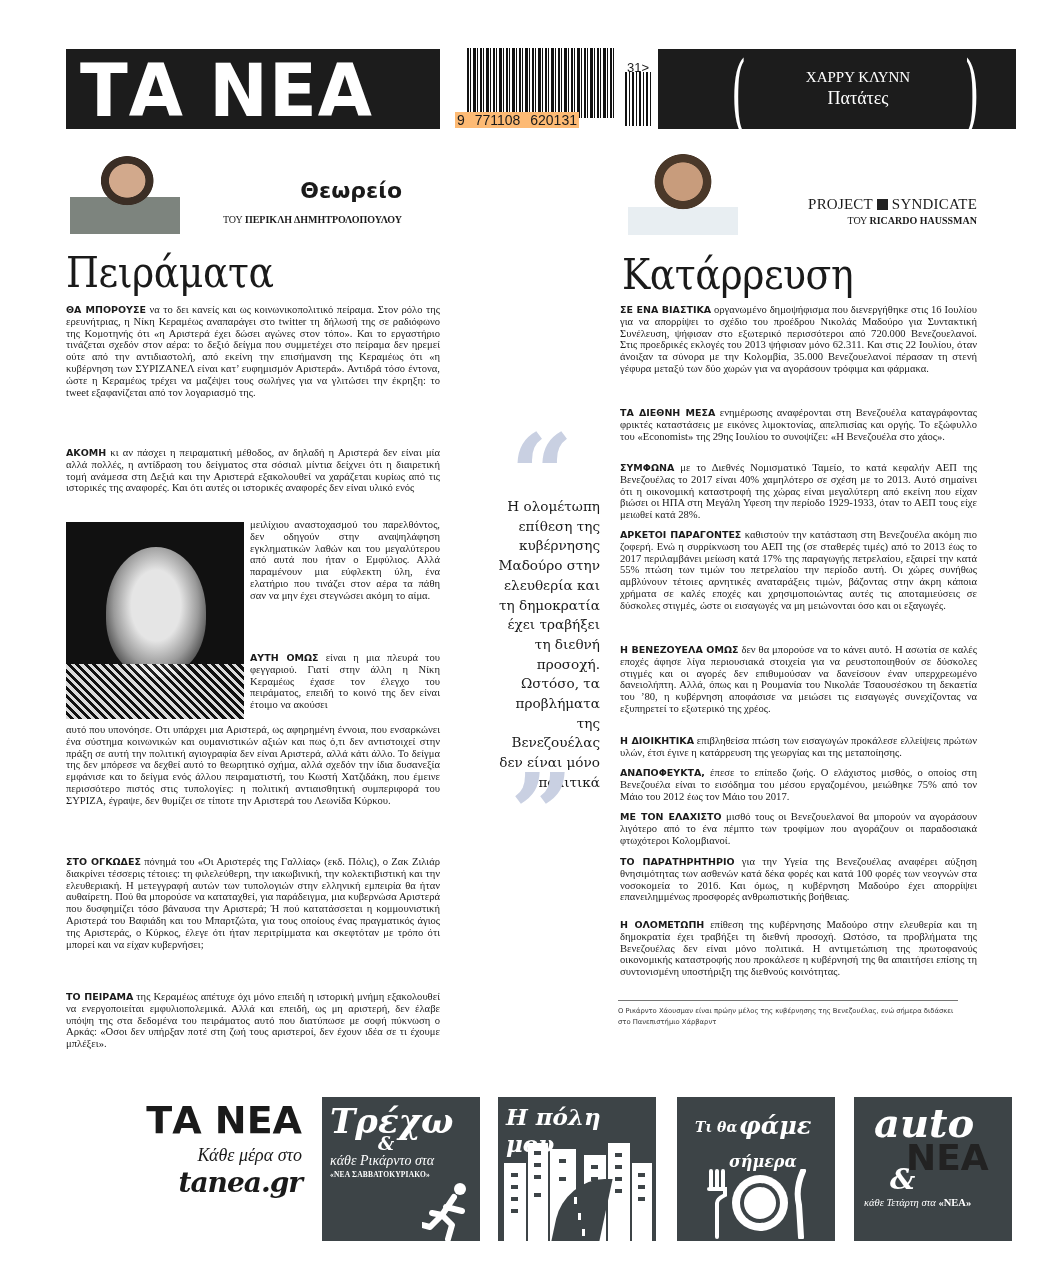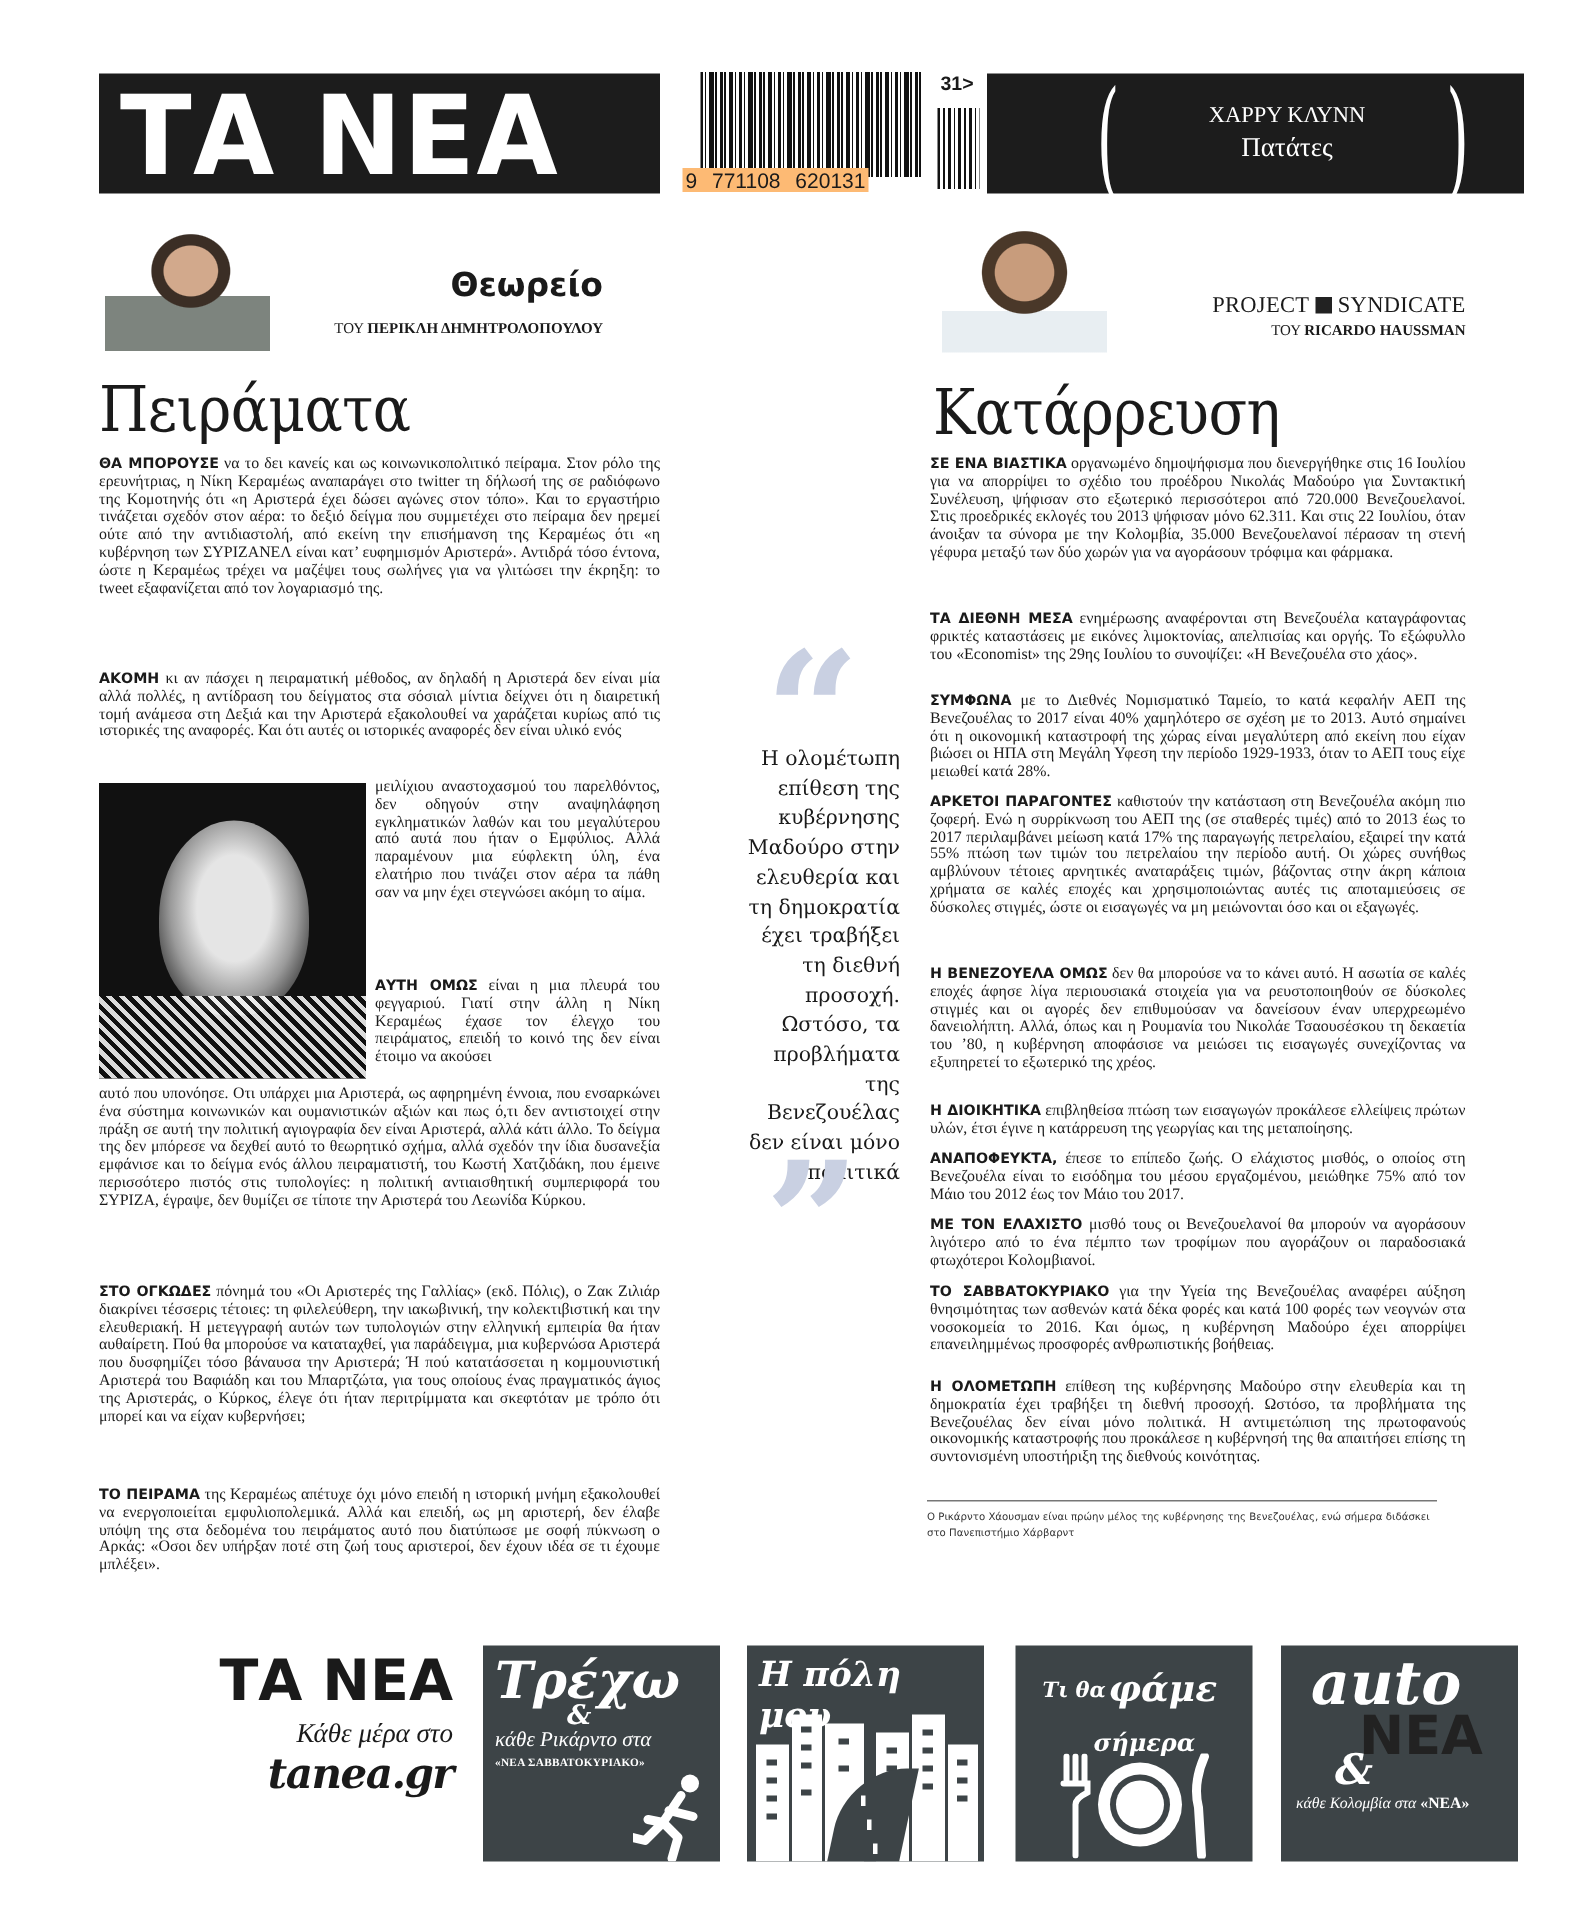--- a/index.html
+++ b/index.html
@@ -11,21 +11,21 @@
   .mast-logo { position: absolute; left: 14px; top: 0; height: 80px; line-height: 84px;
                font-family: "DejaVu Sans", sans-serif; font-weight: bold; font-size: 70px;
                color: #ffffff; letter-spacing: 1px; transform: scaleY(1.05); }
   .barcode { position: absolute; left: 455px; top: 48px; width: 200px; height: 84px; }
   .barcode-bars { position: absolute; left: 12px; top: 0; width: 148px; height: 70px;
       background: repeating-linear-gradient(90deg,#111 0 2px,#fff 2px 3px,#111 3px 4px,#fff 4px 6px,#111 6px 9px,#fff 9px 10px,#111 10px 11px,#fff 11px 13px); }
   .barcode-addon { position: absolute; left: 170px; top: 24px; width: 28px; height: 54px;
       background: repeating-linear-gradient(90deg,#111 0 2px,#fff 2px 4px,#111 4px 5px,#fff 5px 7px); }
   .barcode-digits { position: absolute; left: 0; top: 64px; font-family: "Liberation Sans", sans-serif;
       font-size: 14px; background: #fdba74; padding: 0 2px; word-spacing: 6px; }
-  .barcode-addon-num { position: absolute; left: 172px; top: 0; font-family: "Liberation Sans", sans-serif; font-size: 13px; font-weight: bold; }
+  .barcode-addon-num { position: absolute; left: 172px; top: 12px; font-family: "Liberation Sans", sans-serif; font-size: 13px; }
   .mast-right { position: absolute; left: 658px; top: 49px; width: 358px; height: 80px; background: #1c1c1c; }
   .paren { position: absolute; top: -6px; font-size: 86px; color: #fff; font-family: "DejaVu Serif", serif; font-weight: 100; transform: scaleX(0.45); }
   .paren.l { left: 64px; } .paren.r { left: 297px; }
   .mast-promo { position: absolute; left: 100px; width: 200px; text-align: center; color: #fff; font-family: "Liberation Serif", serif; }
   .mast-promo .t1 { top: 20px; position: absolute; width: 100%; font-size: 15px; }
   .mast-promo .t2 { top: 39px; position: absolute; width: 100%; font-size: 18px; text-align: center; }
 
   
   .portrait { position: absolute; background: radial-gradient(ellipse at 50% 40%, #c9b7a4 0 28%, #5a4a3c 30% 45%, #9aa29e 46% 100%); }
   .portrait.p1 { left: 70px; top: 142px; width: 110px; height: 92px;
@@ -184,21 +184,21 @@
 <div class="para right-col" style="top:735px;">
   <span class="lead">Η ΔΙΟΙΚΗΤΙΚΑ</span><span> επιβληθείσα πτώση των εισαγωγών προκάλεσε ελλείψεις πρώτων υλών, έτσι έγινε η κατάρρευση της γεωργίας και της μεταποίησης.</span>
 </div>
 <div class="para right-col" style="top:767px;">
   <span class="lead">ΑΝΑΠΟΦΕΥΚΤΑ,</span><span> έπεσε το επίπεδο ζωής. Ο ελάχιστος μισθός, ο οποίος στη Βενεζουέλα είναι το εισόδημα του μέσου εργαζομένου, μειώθηκε 75% από τον Μάιο του 2012 έως τον Μάιο του 2017.</span>
 </div>
 <div class="para right-col" style="top:811px;">
   <span class="lead">ΜΕ ΤΟΝ ΕΛΑΧΙΣΤΟ</span><span> μισθό τους οι Βενεζουελανοί θα μπορούν να αγοράσουν λιγότερο από το ένα πέμπτο των τροφίμων που αγοράζουν οι παραδοσιακά φτωχότεροι Κολομβιανοί.</span>
 </div>
 <div class="para right-col" style="top:856px;">
-  <span class="lead">ΤΟ ΣΑΒΒΑΤΟΚΥΡΙΑΚΟ</span><span> για την Υγεία της Βενεζουέλας αναφέρει αύξηση θνησιμότητας των ασθενών κατά δέκα φορές και κατά 100 φορές των νεογνών στα νοσοκομεία το 2016. Και όμως, η κυβέρνηση Μαδούρο έχει απορρίψει επανειλημμένως προσφορές ανθρωπιστικής βοήθειας.</span>
+  <span class="lead">ΤΟ ΠΑΡΑΤΗΡΗΤΗΡΙΟ</span><span> για την Υγεία της Βενεζουέλας αναφέρει αύξηση θνησιμότητας των ασθενών κατά δέκα φορές και κατά 100 φορές των νεογνών στα νοσοκομεία το 2016. Και όμως, η κυβέρνηση Μαδούρο έχει απορρίψει επανειλημμένως προσφορές ανθρωπιστικής βοήθειας.</span>
 </div>
 <div class="para right-col" style="top:919px;">
   <span class="lead">Η ΟΛΟΜΕΤΩΠΗ</span><span> επίθεση της κυβέρνησης Μαδούρο στην ελευθερία και τη δημοκρατία έχει τραβήξει τη διεθνή προσοχή. Ωστόσο, τα προβλήματα της Βενεζουέλας δεν είναι μόνο πολιτικά. Η αντιμετώπιση της πρωτοφανούς οικονομικής καταστροφής που προκάλεσε η κυβέρνησή της θα απαιτήσει επίσης τη συντονισμένη υποστήριξη της διεθνούς κοινότητας.</span>
 </div>
 
 <div class="footnote-rule"></div>
 <div class="footnote">Ο Ρικάρντο Χάουσμαν είναι πρώην μέλος της κυβέρνησης της Βενεζουέλας, ενώ σήμερα διδάσκει στο Πανεπιστήμιο Χάρβαρντ</div>
 
 <div class="promo-brand">
   <div class="b1">ΤΑ ΝΕΑ</div>
@@ -270,16 +270,16 @@
     <circle cx="55" cy="34" r="16" fill="#fff"></circle>
     <path d="M98 2 Q90 20 94 36 L96 68" stroke="#fff" stroke-width="6" fill="none" stroke-linecap="round"></path>
   </svg>
 </div>
 
 <div class="tile t4">
   <div class="big" style="left:20px;top:2px;font-size:40px;">auto</div>
   <div style="position:absolute;left:52px;top:40px;font-family:'DejaVu Sans',sans-serif;font-weight:bold;font-size:36px;color:#222;">ΝΕΑ</div>
   <div class="big" style="left:36px;top:66px;font-size:28px;">&amp;</div>
   <div class="small" style="left:10px;top:100px;font-size:10.5px;">
-    <span>κάθε Κολομβία στα</span>
+    <span>κάθε Τετάρτη στα</span>
     <b style="font-style:normal;">«ΝΕΑ»</b>
   </div>
 </div>
 
 </body></html>

